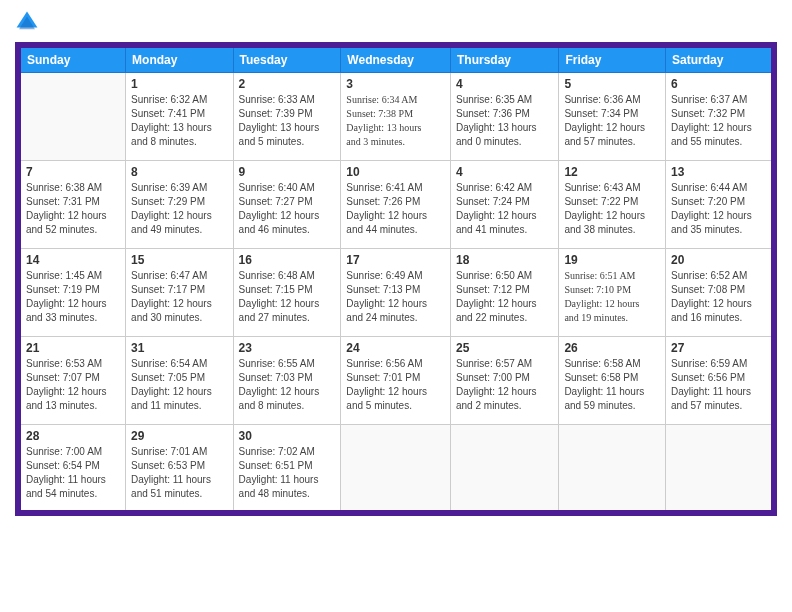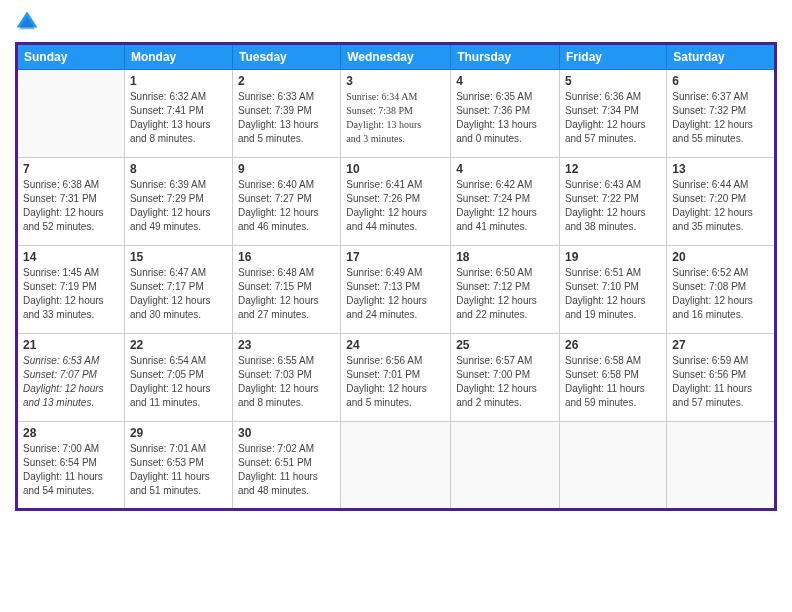--- a/index.html
+++ b/index.html
@@ -46,21 +46,21 @@
       color: #333;
     }
     .location {
       font-size: 14px;
       color: #555;
       font-style: italic;
     }
     .calendar {
       width: 100%;
       border-collapse: collapse;
-      border: 3px solid #4c1d95;
+      border: 6px solid #4c1d95;
       padding-left: 28px;
     }
     .calendar th {
       background: #2196F3;
       color: #fff;
       text-align: left;
       padding: 5px 6px;
       font-size: 12px;
       font-weight: bold;
       border: 1px solid #1976D2;
@@ -253,43 +253,43 @@
           </td>
           <td>
             <span class="day-number">18</span>
             <div class="day-info" style="white-space: pre-line;">Sunrise: 6:50 AM
 Sunset: 7:12 PM
 Daylight: 12 hours
 and 22 minutes.</div>
           </td>
           <td>
             <span class="day-number">19</span>
-            <div class="day-info" style="white-space: pre-line;">Sunrise: 6:51 AM
+            <div class="day-info" style="white-space: pre-line; font-family: Liberation Serif, serif;">Sunrise: 6:51 AM
 Sunset: 7:10 PM
 Daylight: 12 hours
 and 19 minutes.</div>
           </td>
           <td>
             <span class="day-number">20</span>
             <div class="day-info" style="white-space: pre-line;">Sunrise: 6:52 AM
 Sunset: 7:08 PM
 Daylight: 12 hours
 and 16 minutes.</div>
           </td>
         </tr>
         <tr>
           <td>
             <span class="day-number">21</span>
-            <div class="day-info" style="white-space: pre-line; font-style: italic;">Sunrise: 6:53 AM
+            <div class="day-info" style="white-space: pre-line;">Sunrise: 6:53 AM
 Sunset: 7:07 PM
 Daylight: 12 hours
 and 13 minutes.</div>
           </td>
           <td>
-            <span class="day-number">22</span>
+            <span class="day-number">31</span>
             <div class="day-info" style="white-space: pre-line;">Sunrise: 6:54 AM
 Sunset: 7:05 PM
 Daylight: 12 hours
 and 11 minutes.</div>
           </td>
           <td>
             <span class="day-number">23</span>
             <div class="day-info" style="white-space: pre-line;">Sunrise: 6:55 AM
 Sunset: 7:03 PM
 Daylight: 12 hours

